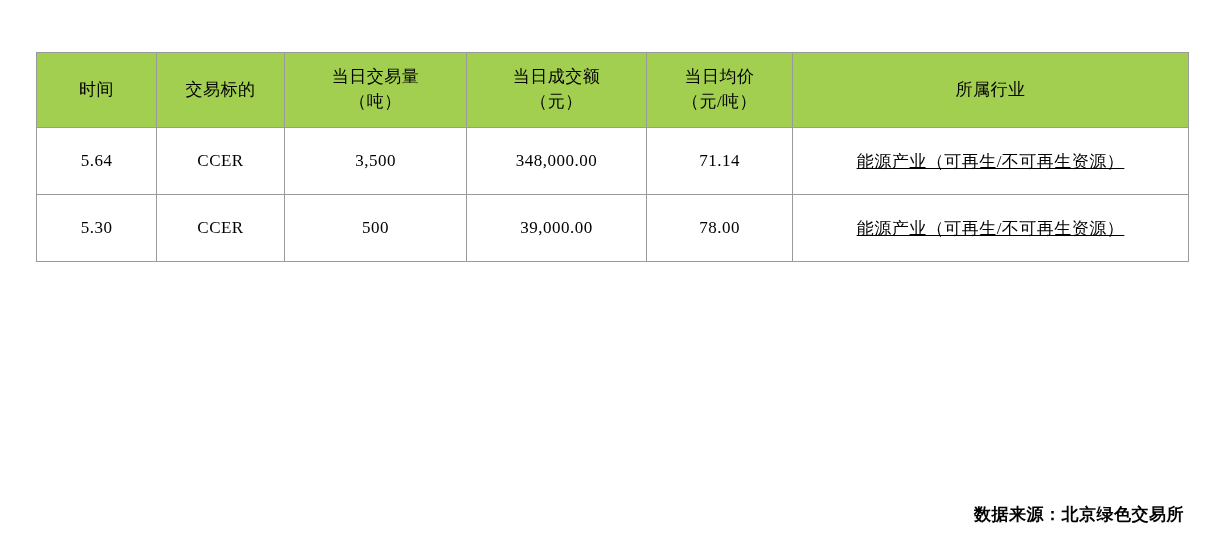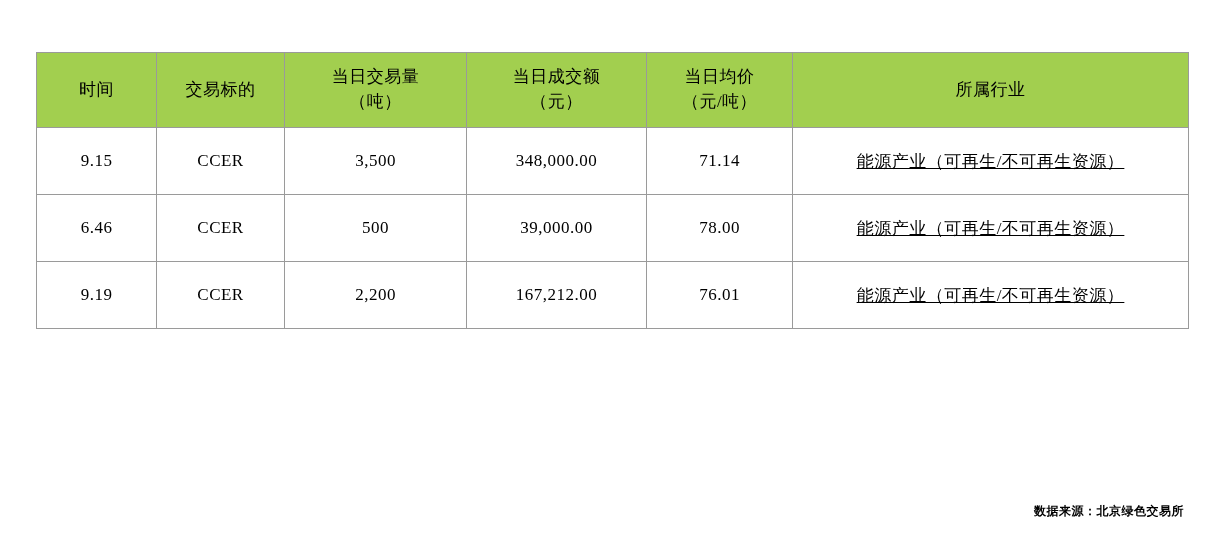--- a/index.html
+++ b/index.html
@@ -68,21 +68,21 @@
   }
   .industry-cell {
     font-size: 17px;
     letter-spacing: 0.5px;
     text-decoration: underline;
   }
   .source {
     position: absolute;
     right: 40px;
     top: 487px;
-    font-size: 12px;
+    font-size: 17px;
     letter-spacing: 0.5px;
     font-weight: bold;
     white-space: nowrap;
   }
 </style>
 </head>
 <body>
 
 <div class="page">
 
@@ -115,41 +115,33 @@
           <span>当日均价</span>
           <span class="l2">（元/吨）</span>
         </th>
         <th>
           <span>所属行业</span>
         </th>
       </tr>
     </thead>
     <tbody>
       <tr>
-        <td class="num">9.15</td>
+        <td class="num">5.64</td>
         <td class="num">CCER</td>
         <td class="num">3,500</td>
         <td class="num">348,000.00</td>
         <td class="num">71.14</td>
         <td class="industry-cell">能源产业（可再生/不可再生资源）</td>
       </tr>
       <tr>
-        <td class="num">6.46</td>
+        <td class="num">5.30</td>
         <td class="num">CCER</td>
         <td class="num">500</td>
         <td class="num">39,000.00</td>
         <td class="num">78.00</td>
-        <td class="industry-cell">能源产业（可再生/不可再生资源）</td>
-      </tr>
-      <tr>
-        <td class="num">9.19</td>
-        <td class="num">CCER</td>
-        <td class="num">2,200</td>
-        <td class="num">167,212.00</td>
-        <td class="num">76.01</td>
         <td class="industry-cell">能源产业（可再生/不可再生资源）</td>
       </tr>
     </tbody>
   </table>
 
   <div class="source">数据来源：北京绿色交易所</div>
 
 </div>
 
 </body></html>

